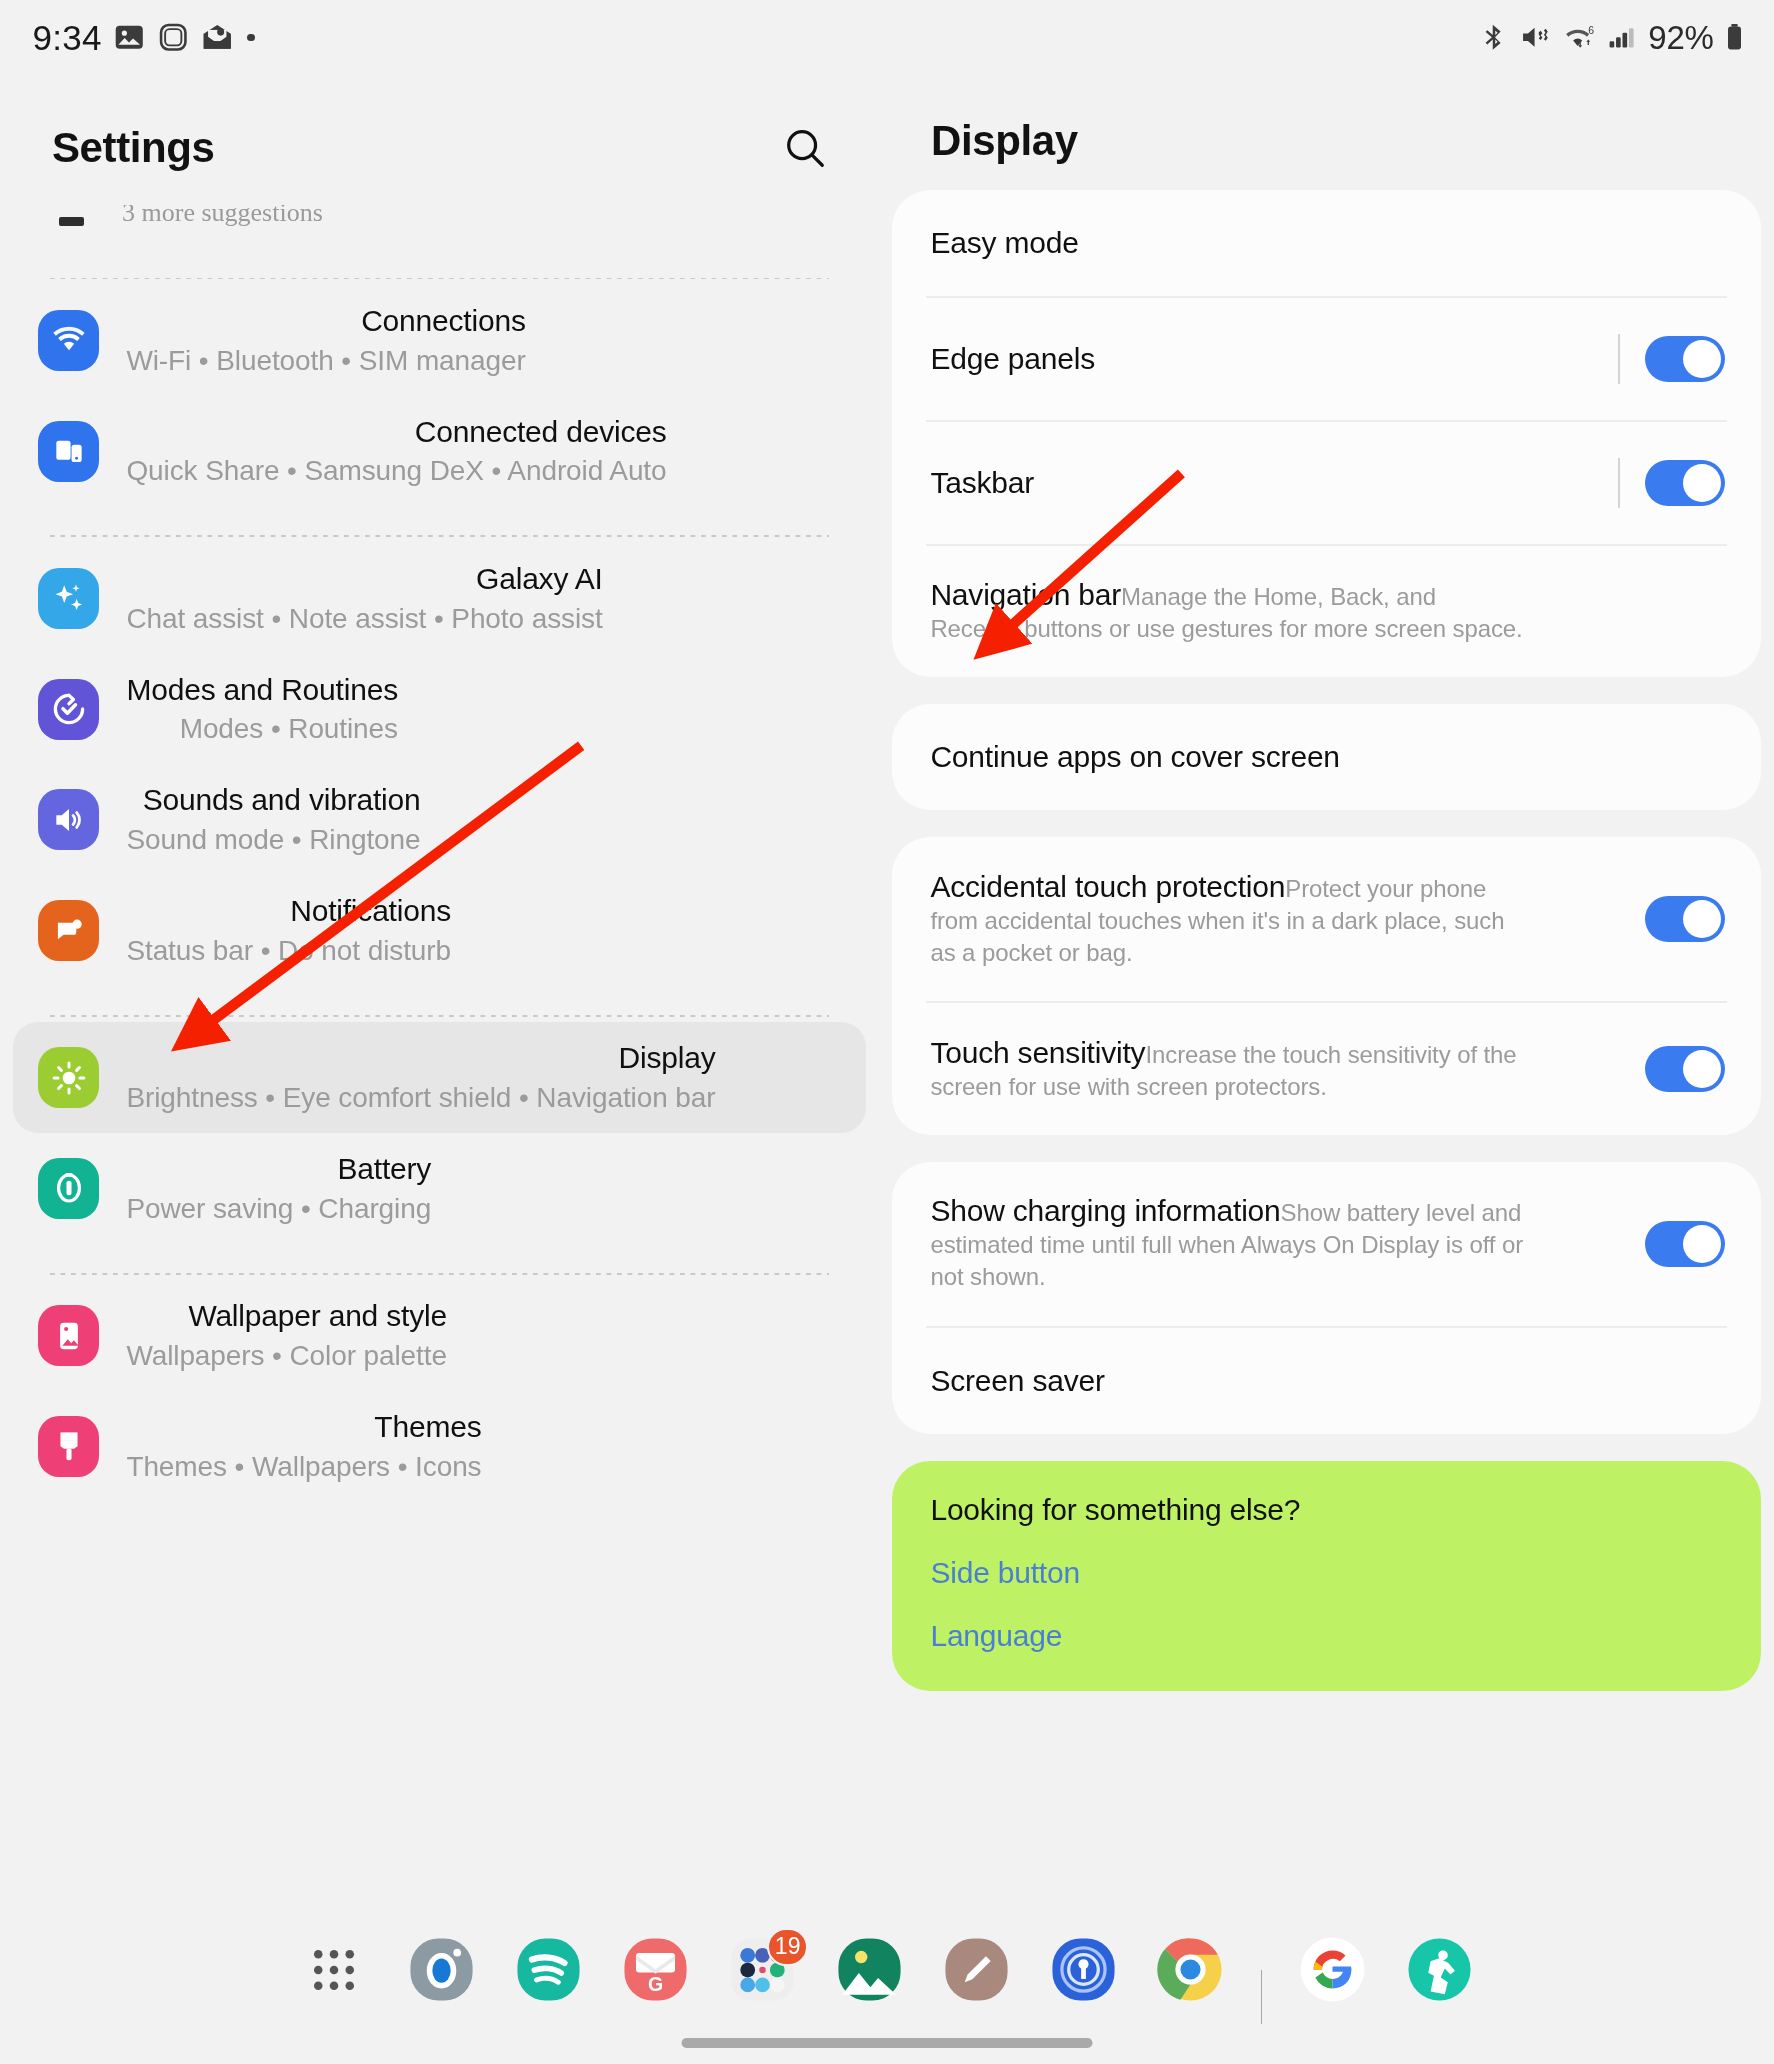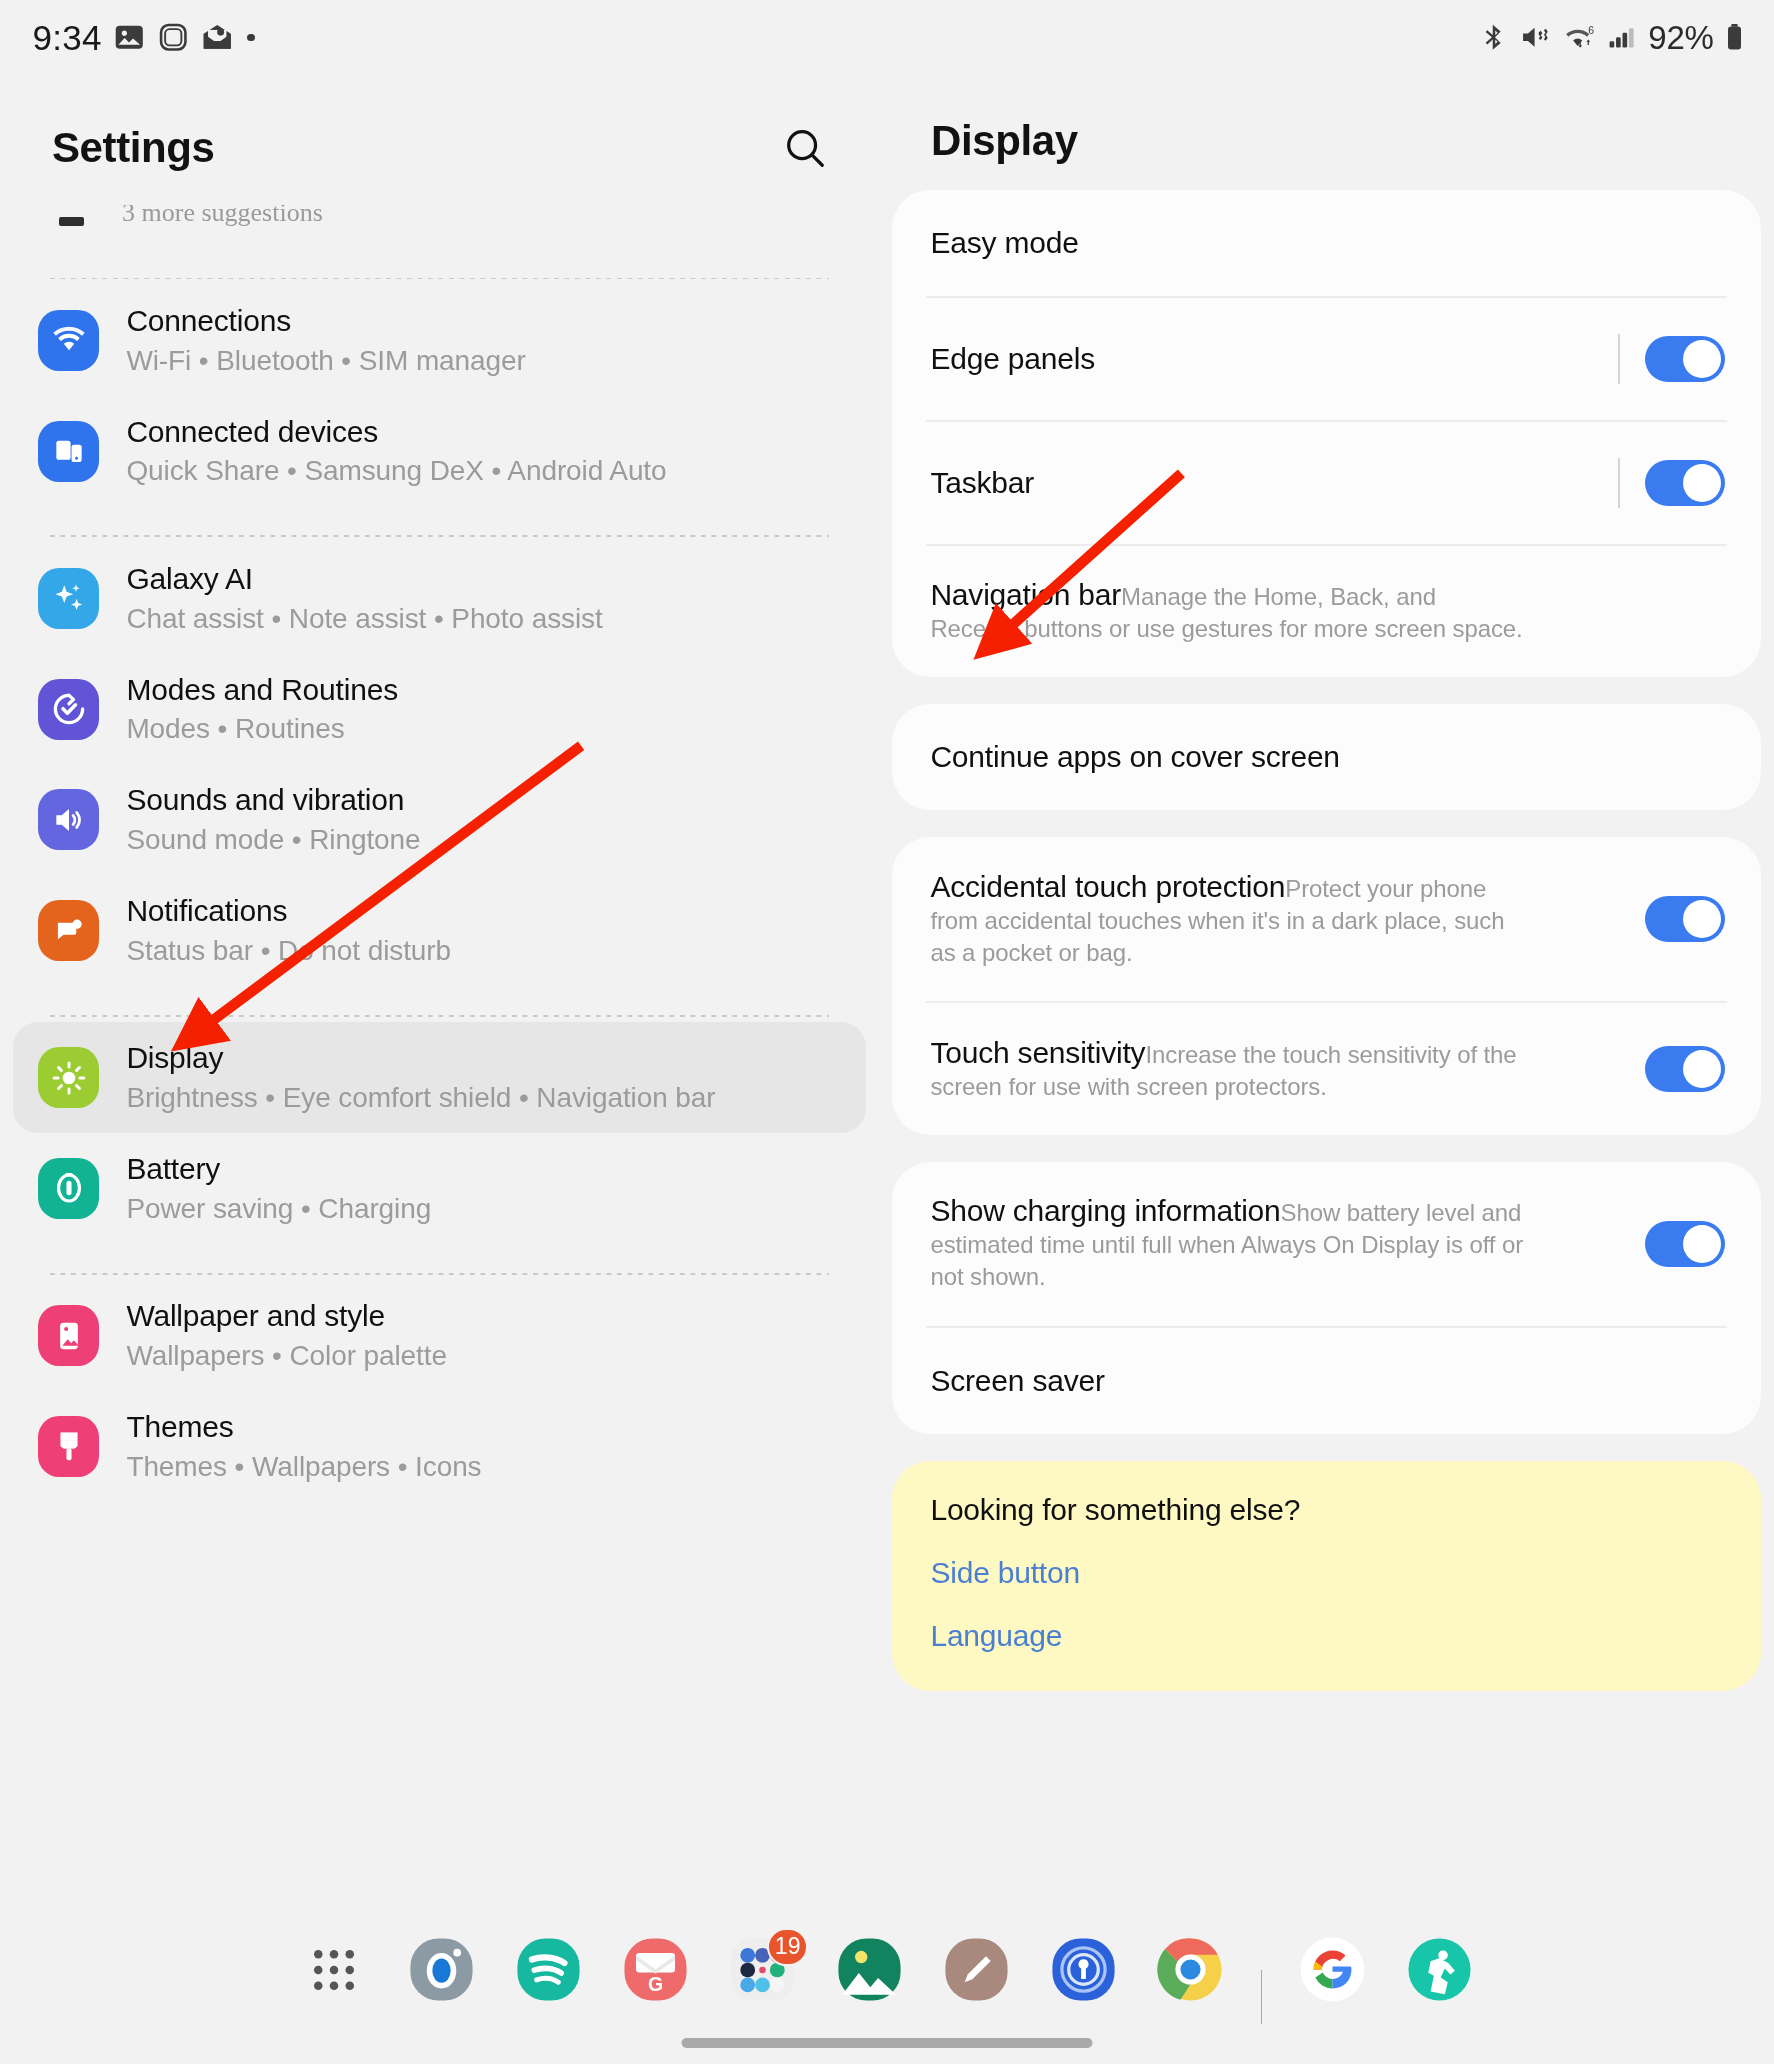--- a/index.html
+++ b/index.html
@@ -55,28 +55,28 @@
 
   .group { padding-top: 5.7px; }
   .srow {
     display: flex; align-items: center; gap: 27px;
     padding: 19px 32.5px 19px 25px; margin: 0 13.4px; border-radius: 25px;
     cursor: pointer;
   }
   .srow.selected { background: #e6e6e6; }
   .sicon { width: 61px; height: 61px; border-radius: 21px; flex: 0 0 61px;
            display: flex; align-items: center; justify-content: center; }
-  .stext { display: flex; flex-direction: column; gap: 6.7px; }
+  .stext { display: flex; flex-direction: column; gap: 6.7px; text-align: right; }
   .stitle { font-size: 30px; color: #101010; letter-spacing: -0.2px; }
   .ssub   { font-size: 28px; color: #9b9b9b; letter-spacing: -0.1px; }
 
   
   .cards { margin-top: 25px; padding: 0 13.4px; }
   .card { background: #fcfcfd; border-radius: 38px; margin-bottom: 27px; overflow: hidden; }
-  .card.hint { background: #fef9c3; padding: 32.5px 0 38px 0; }
+  .card.hint { background: #bef264; padding: 32.5px 0 38px 0; }
   .crow {
     display: flex; align-items: center; justify-content: space-between;
     padding: 36px 36px 36px 38px; cursor: pointer; min-height: 99px;
   }
   .crow.tall { padding-top: 32.5px; padding-bottom: 32.5px; }
   .ctext { max-width: 593px; }
   .ctitle { font-size: 30px; color: #101010; letter-spacing: -0.2px; }
   .csub {
     font-size: 24px; color: #9b9b9b; margin-top: 10.5px; line-height: 1.33;
     letter-spacing: -0.1px;

